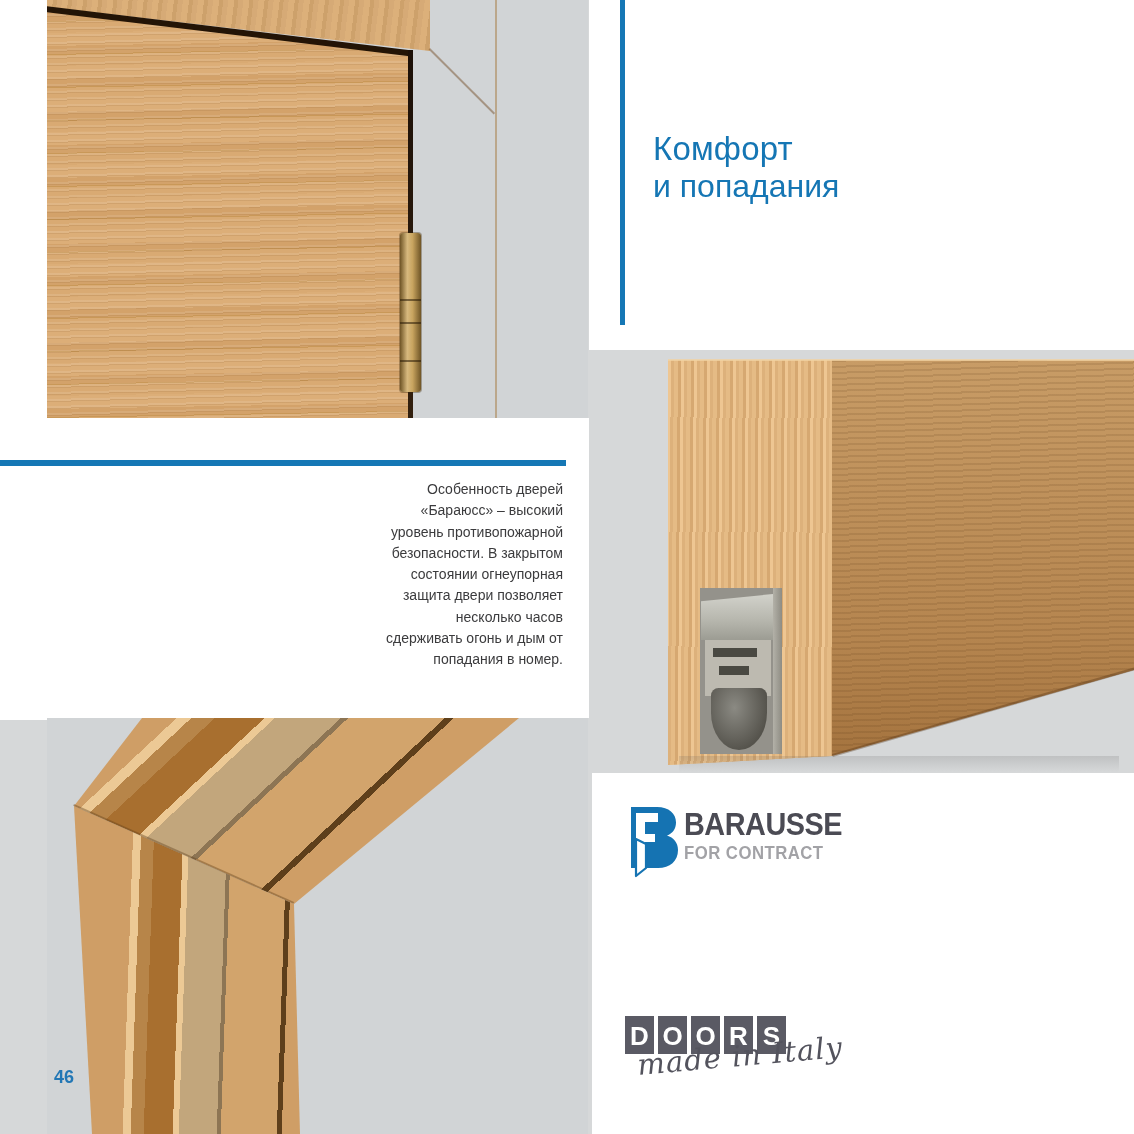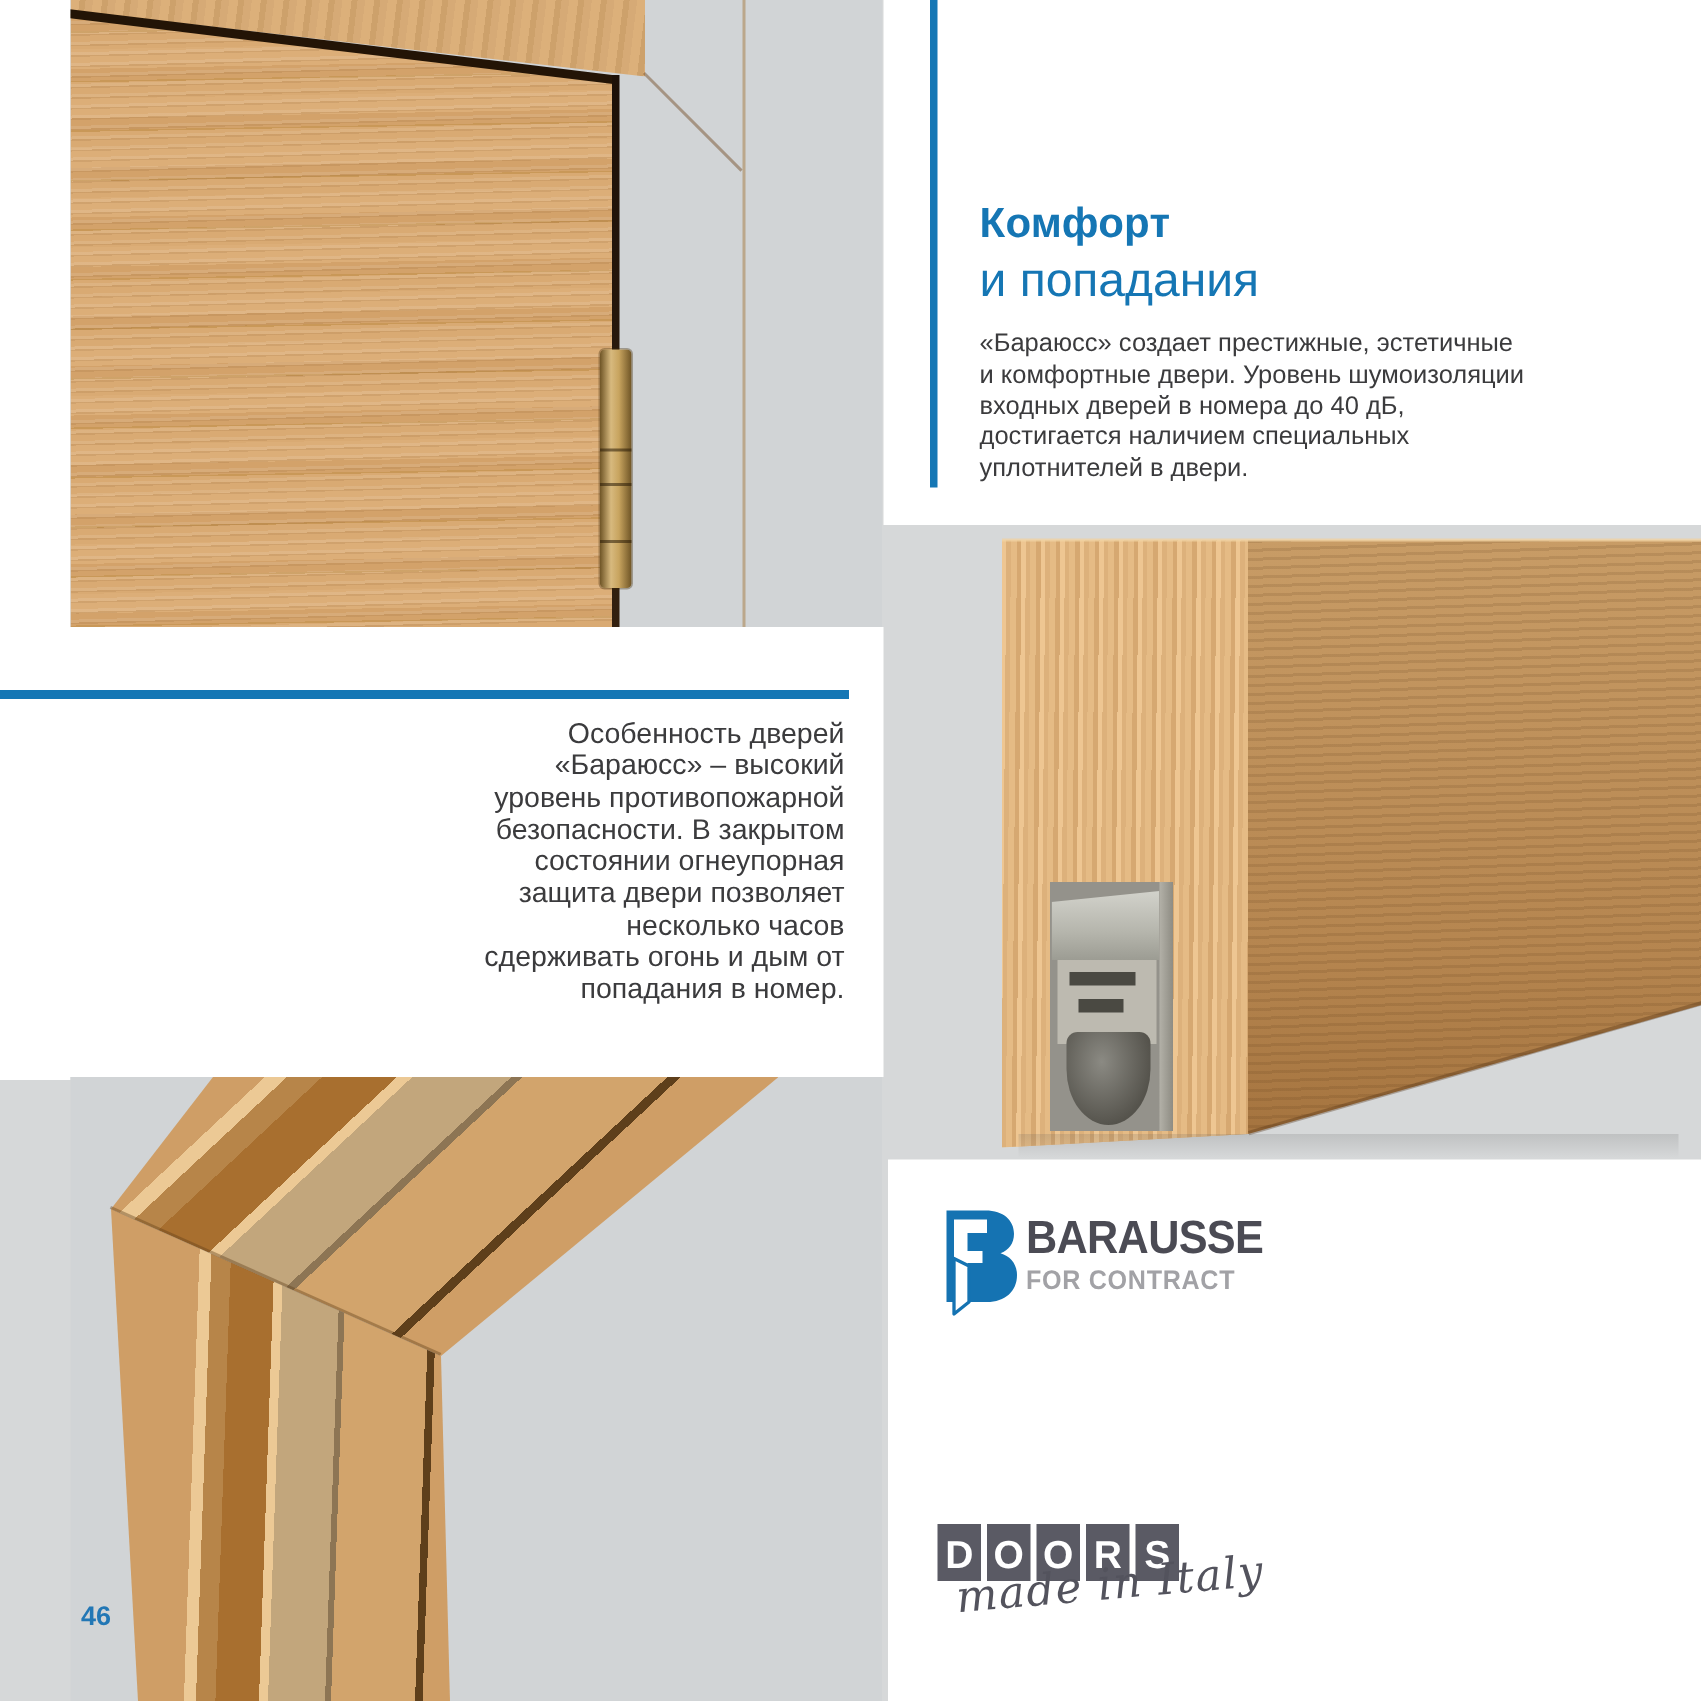--- a/index.html
+++ b/index.html
@@ -14,27 +14,27 @@
   #panel-mid{left:0;top:418px;width:589px;height:300px;}
   #panel-top-right{left:589px;top:0;width:545px;height:350px;}
   #panel-bottom-right{left:592px;top:773px;width:542px;height:361px;}
 
   
   #rule-h{left:0;top:460px;width:566px;height:6px;background:#1577b5;}
   #rule-v{left:620px;top:0;width:5px;height:325px;background:#1577b5;}
 
   
   #head-block{left:653px;top:130px;width:400px;color:#1576b4;}
-  #head-title{font-size:28px;line-height:38px;font-weight:700;letter-spacing:.2px;}
+  #head-title{font-size:33px;line-height:38px;font-weight:400;letter-spacing:.2px;}
   #head-subtitle{font-size:32px;line-height:36px;font-weight:400;}
   #head-par{margin-top:15px;font-size:17px;line-height:20.8px;color:#3b3b3d;font-weight:400;}
 
   
   #feature-text{left:180px;top:479px;width:383px;text-align:right;
-                font-size:19px;line-height:21.3px;color:#3b3b3d;}
+                font-size:14px;line-height:21.3px;color:#3b3b3d;}
 
   
   #page-num{left:54px;top:1067px;font-size:18px;font-weight:700;color:#2277b5;}
 
   
   .photo{background:#d1d4d6;overflow:hidden;}
   #photo-tl{left:47px;top:0;width:541px;height:418px;}
   #photo-r{left:589px;top:352px;width:545px;height:420px;background:transparent;}
   #photo-bl{left:47px;top:718px;width:541px;height:416px;}
 
@@ -145,25 +145,20 @@
       <div class="knuckle" style="top:66px"></div>
       <div class="knuckle" style="top:89px"></div>
       <div class="knuckle" style="top:127px"></div>
     </div>
   </div>
 
   <div class="abs" id="rule-v"></div>
   <div class="abs" id="head-block">
     <div id="head-title">Комфорт</div>
     <div id="head-subtitle">и попадания</div>
-    <div id="head-par" class="pre">«Бараюсс» создает престижные, эстетичные
-и комфортные двери. Уровень шумоизоляции
-входных дверей в номера до 40 дБ,
-достигается наличием специальных
-уплотнителей в двери.</div>
   </div>
 
   <div class="abs photo" id="photo-r">
     <div class="abs r-strip"></div>
     <div class="abs r-face"></div>
     <div class="abs r-topline"></div>
     <div class="abs r-bottomline"></div>
     <div class="abs r-shadow"></div>
     <div class="abs r-mech">
       <div class="cap"></div>

